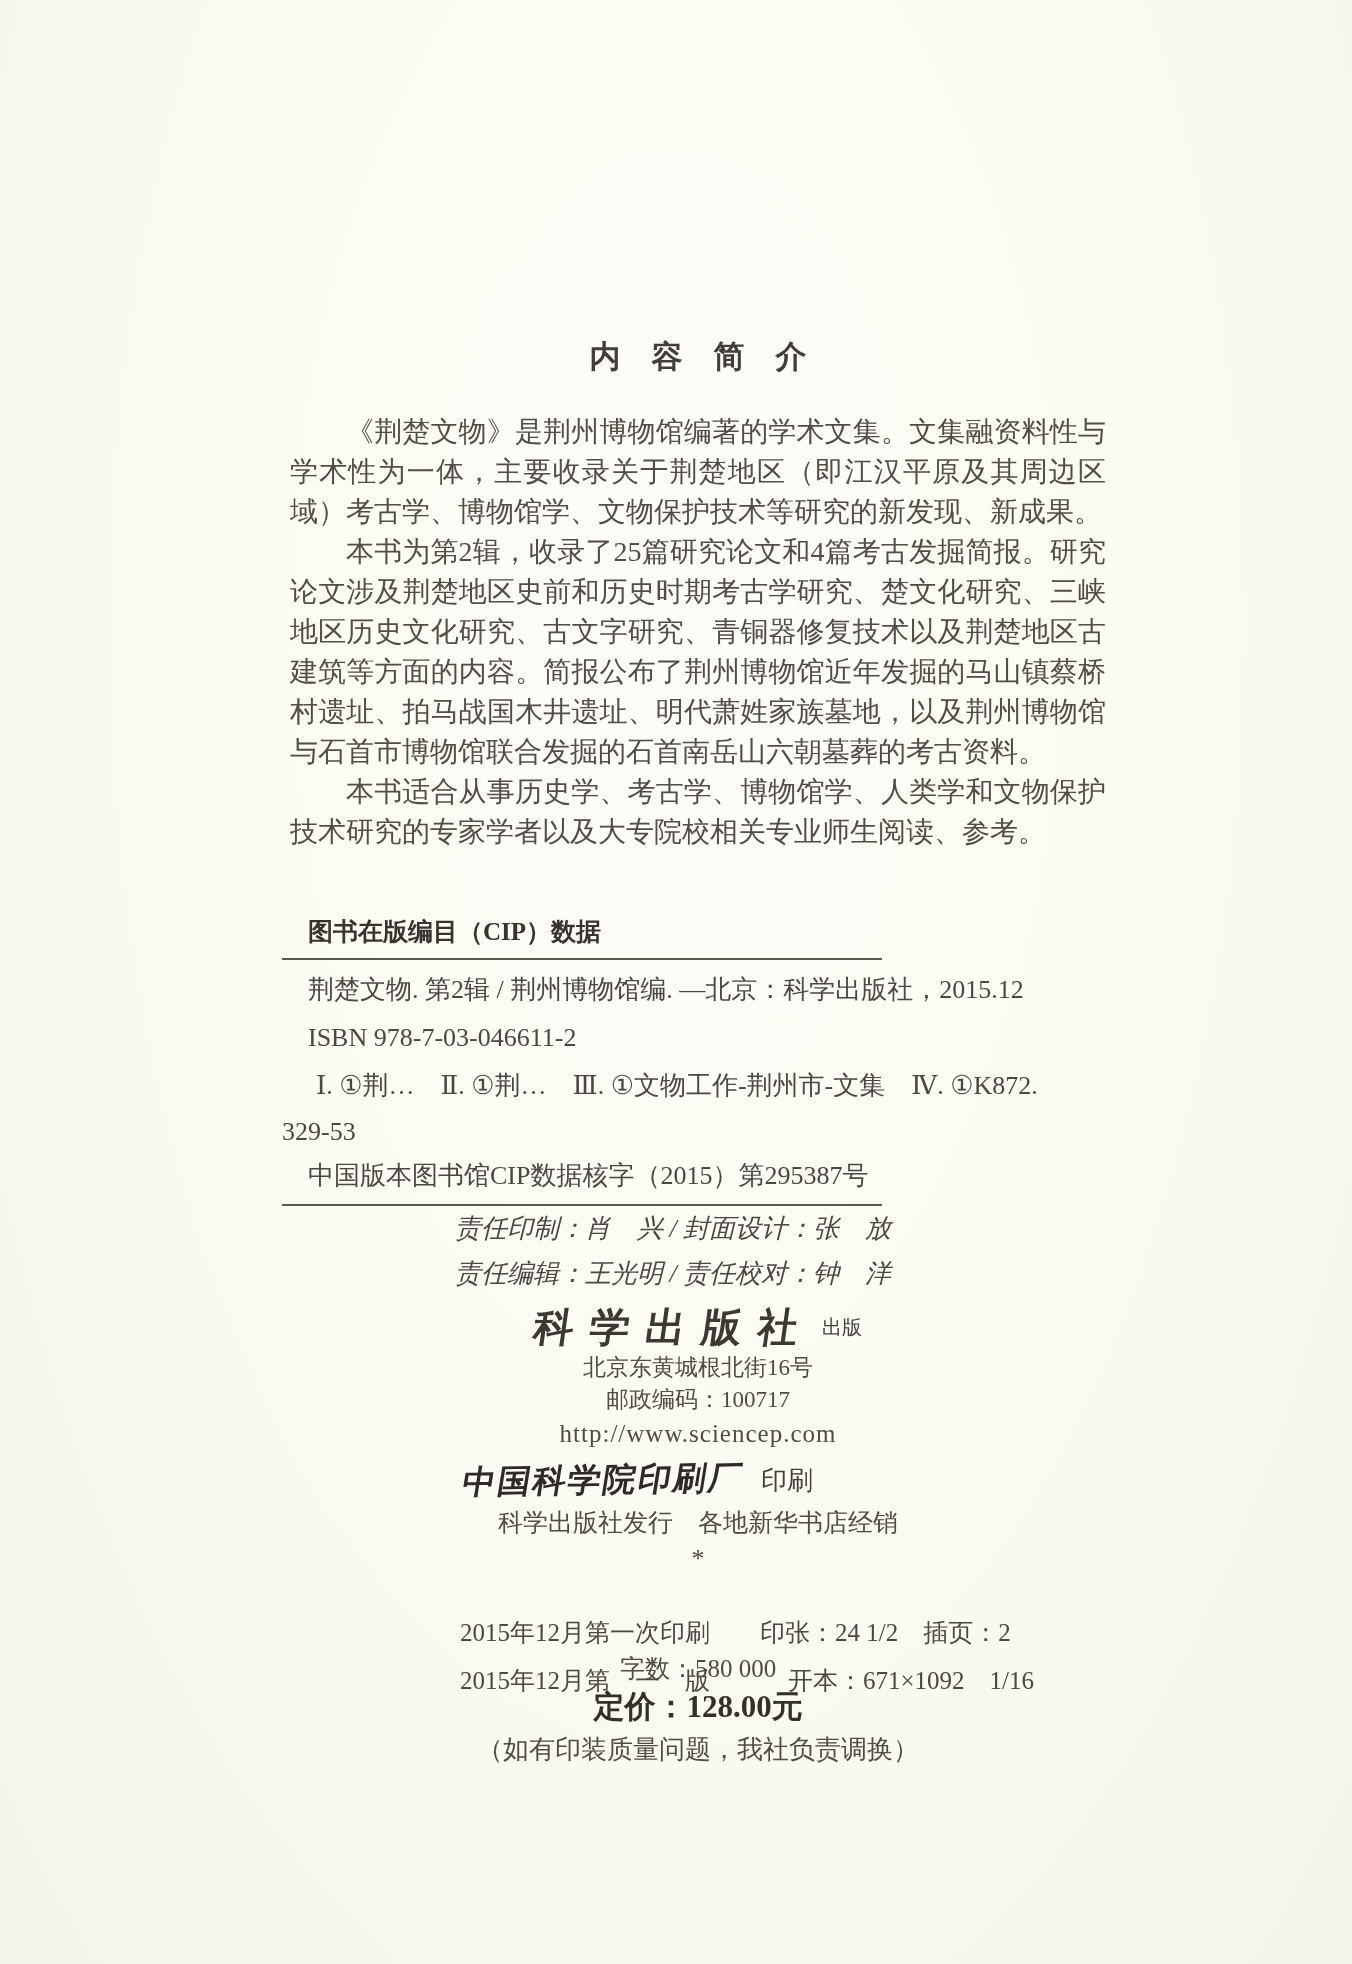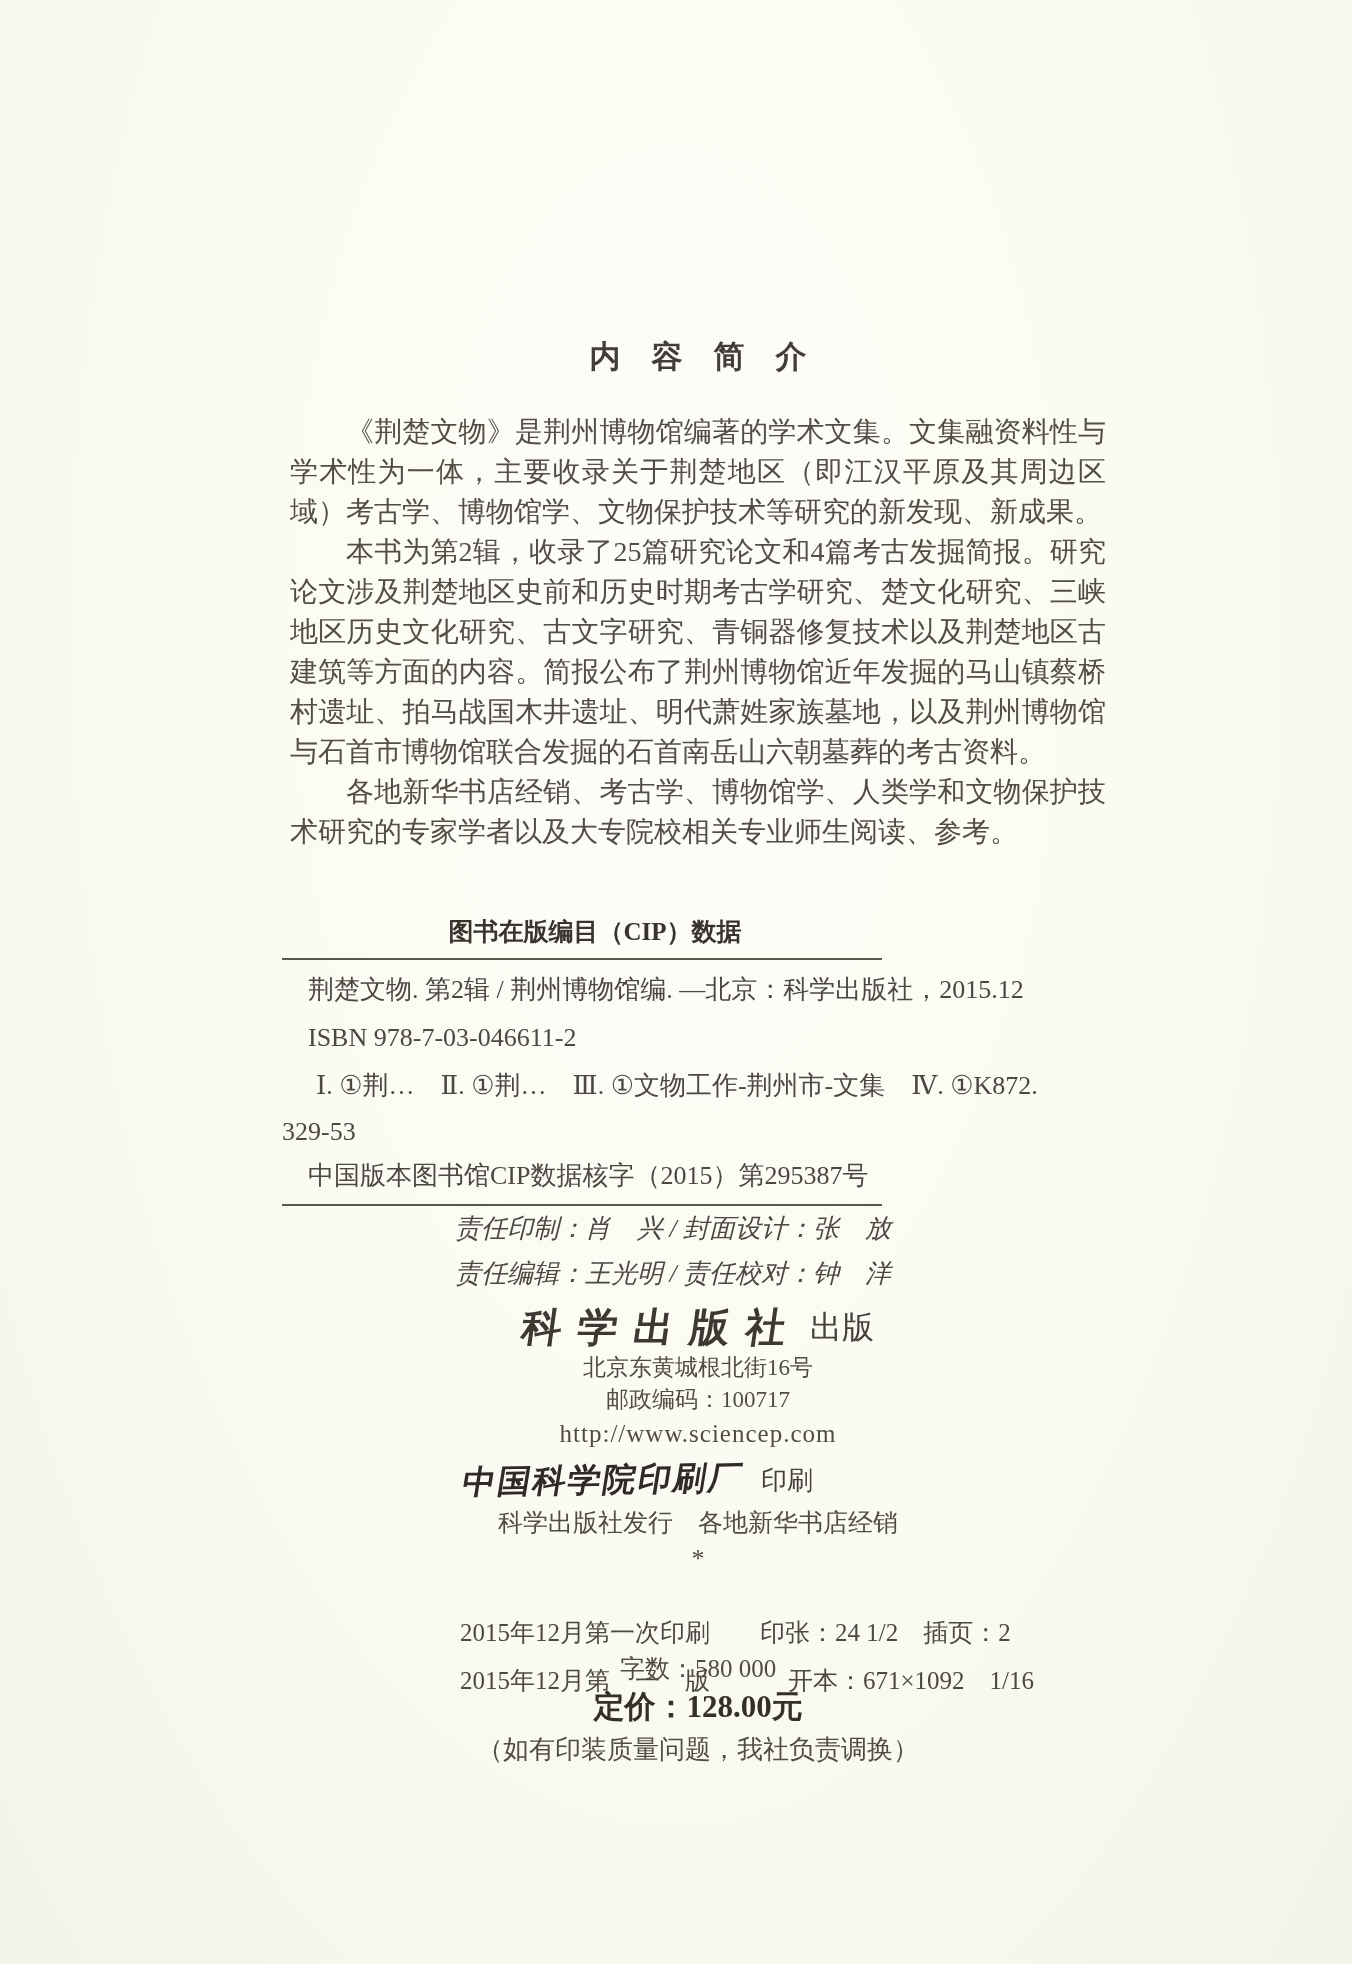--- a/index.html
+++ b/index.html
@@ -47,21 +47,20 @@
     top: 916px;
     left: 282px;
     width: 600px;
   }
   .cip-header {
     margin-left: 26px;
     font-size: 25px;
     font-weight: 700;
     line-height: 32px;
     color: #37342e;
-    text-align: center;
   }
   .cip-rule {
     border: none;
     border-top: 2px solid #5b584f;
     margin: 10px 0 0 0;
   }
   .cip-line {
     font-size: 26px;
     line-height: 32px;
     white-space: nowrap;
@@ -98,21 +97,21 @@
   .pub-script {
     display: inline-block;
     font-size: 40px;
     font-weight: 700;
     letter-spacing: 16px;
     transform: skewX(-8deg);
     color: #3c3933;
     vertical-align: middle;
   }
   .pub-suffix {
-    font-size: 32px;
+    font-size: 20px;
     margin-left: 4px;
     vertical-align: middle;
     color: #44413b;
   }
   .address-line  { top: 1352px; font-size: 23px; }
   .postal-line   { top: 1384px; font-size: 23px; }
   .url-line      { top: 1420px; font-size: 25px; letter-spacing: 1px; }
   .printer-line  { top: 1458px; left: 230px; }
   .printer-script {
     display: inline-block;
@@ -156,21 +155,21 @@
 </head>
 <body>
 
 <div class="page">
 
   <div class="intro-title">内　容　简　介</div>
 
   <div class="intro-body">
     <p>《荆楚文物》是荆州博物馆编著的学术文集。文集融资料性与学术性为一体，主要收录关于荆楚地区（即江汉平原及其周边区域）考古学、博物馆学、文物保护技术等研究的新发现、新成果。</p>
     <p>本书为第2辑，收录了25篇研究论文和4篇考古发掘简报。研究论文涉及荆楚地区史前和历史时期考古学研究、楚文化研究、三峡地区历史文化研究、古文字研究、青铜器修复技术以及荆楚地区古建筑等方面的内容。简报公布了荆州博物馆近年发掘的马山镇蔡桥村遗址、拍马战国木井遗址、明代萧姓家族墓地，以及荆州博物馆与石首市博物馆联合发掘的石首南岳山六朝墓葬的考古资料。</p>
-    <p>各地新华书店经销、考古学、博物馆学、人类学和文物保护技术研究的专家学者以及大专院校相关专业师生阅读、参考。</p>
+    <p>本书适合从事历史学、考古学、博物馆学、人类学和文物保护技术研究的专家学者以及大专院校相关专业师生阅读、参考。</p>
   </div>
 
   <div class="cip">
     <div class="cip-header">图书在版编目（CIP）数据</div>
     <hr class="cip-rule">
     <div class="cip-line cip-title-line">荆楚文物. 第2辑 / 荆州博物馆编. —北京：科学出版社，2015.12</div>
     <div class="cip-line cip-isbn-line">ISBN 978-7-03-046611-2</div>
     <div class="cip-line cip-class-line">Ⅰ. ①荆…　Ⅱ. ①荆…　Ⅲ. ①文物工作-荆州市-文集　Ⅳ. ①K872.</div>
     <div class="cip-line cip-class-cont">329-53</div>
     <div class="cip-line cip-record-line">中国版本图书馆CIP数据核字（2015）第295387号</div>

